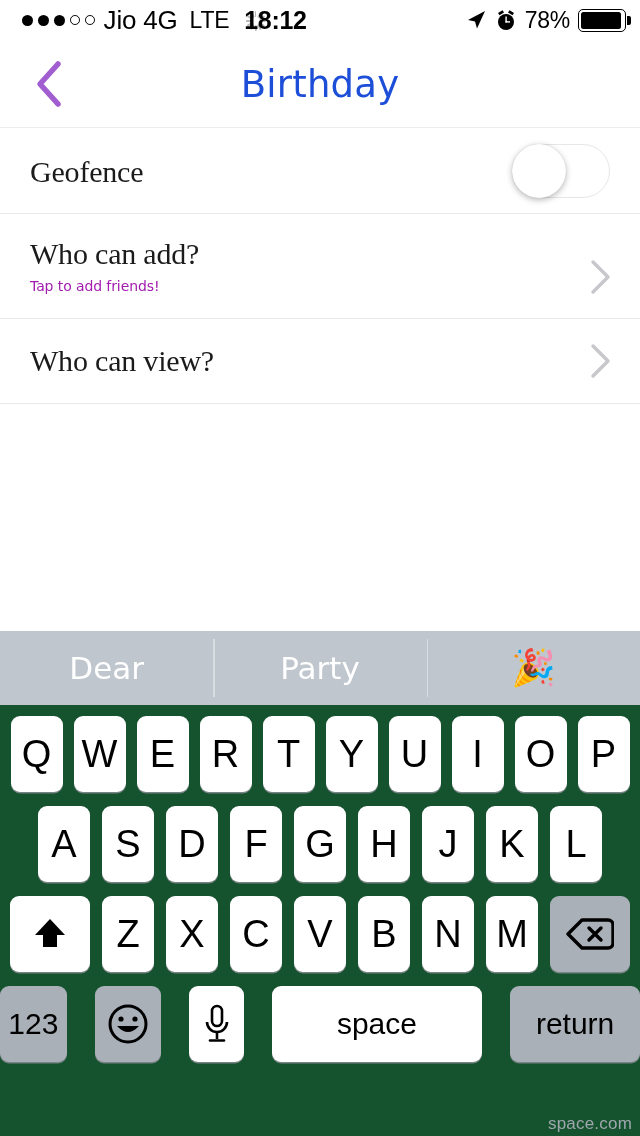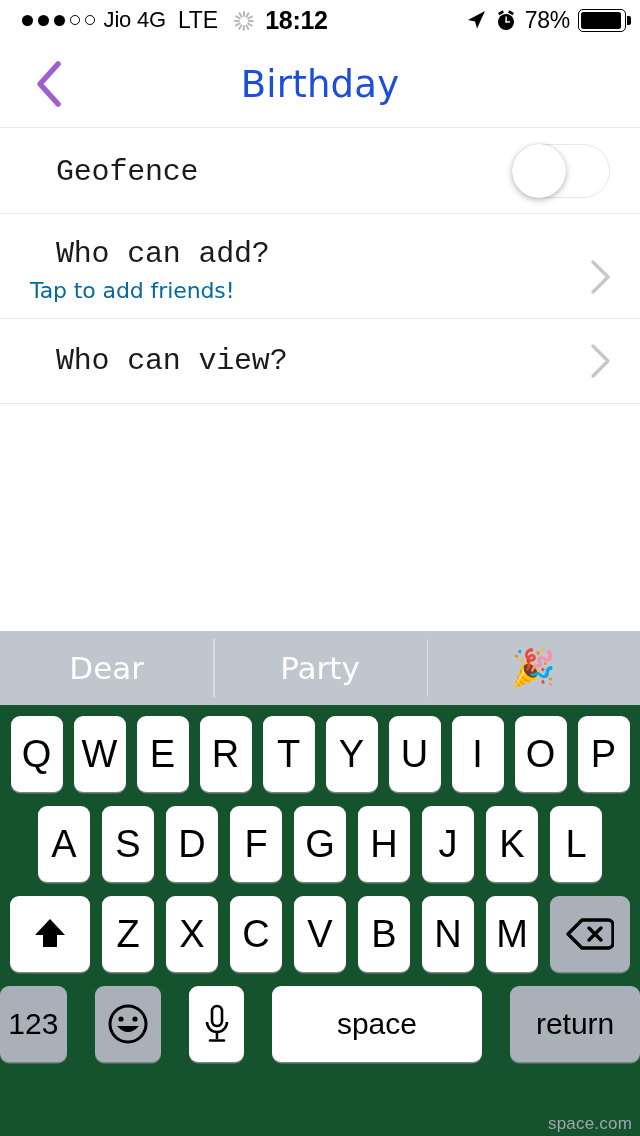--- a/index.html
+++ b/index.html
@@ -50,21 +50,21 @@
     width: 11px; height: 11px;
     border-radius: 50%;
     background: #000;
   }
   .dot.empty {
     background: transparent;
     border: 1.6px solid #000;
     width: 7.8px; height: 7.8px;
   }
   .carrier {
-    font-size: 22px;
+    font-size: 26px;
     letter-spacing: -0.2px;
     margin-right: 12px;
     font-family: "Liberation Sans", sans-serif;
   }
   .lte {
     font-size: 23px;
     letter-spacing: -0.2px;
     margin-right: 16px;
   }
   .spinner {
@@ -81,21 +81,20 @@
     transform-origin: 0.9px 10px;
   }
   .status-center {
     position: absolute;
     left: 0; width: 551px;
     text-align: center;
     font-size: 25px;
     font-weight: bold;
     letter-spacing: -0.3px;
     line-height: 40px;
-    padding-left: 21px;
   }
   .status-right {
     position: absolute;
     right: 14px;
     display: flex;
     align-items: center;
     height: 40px;
     gap: 8px;
   }
   .loc-arrow svg { display: block; }
@@ -175,34 +174,33 @@
     border-bottom: 1px solid #e9e9e9;
   }
   .row-geofence { height: 86px; }
   .row-add { height: 105px; padding-left: 27px; }
   .row-view { height: 85px; }
   .row-title {
     position: absolute;
     left: 30px;
     font-size: 30px;
     color: #1b1b1b;
-    font-family: Liberation Mono, monospace;
+    font-family: Liberation Serif, serif;
     font-weight: 400;
     letter-spacing: -0.2px;
-    margin-left: 26px;
   }
   .row-geofence .row-title { top: 27px; }
   .row-add .row-title { top: 23px; }
   .row-view .row-title { top: 25px; text-align: right; }
   .row-sub {
     position: absolute;
     left: 30px;
     top: 64px;
-    font-size: 22px;
-    color: #0369a1;
+    font-size: 14px;
+    color: #a21caf;
     font-family: "DejaVu Sans", sans-serif;
     letter-spacing: -0.1px;
   }
   .chev-right {
     position: absolute;
     right: 26px;
     top: 50%;
     transform: translateY(-50%);
     width: 26px; height: 38px;
   }

